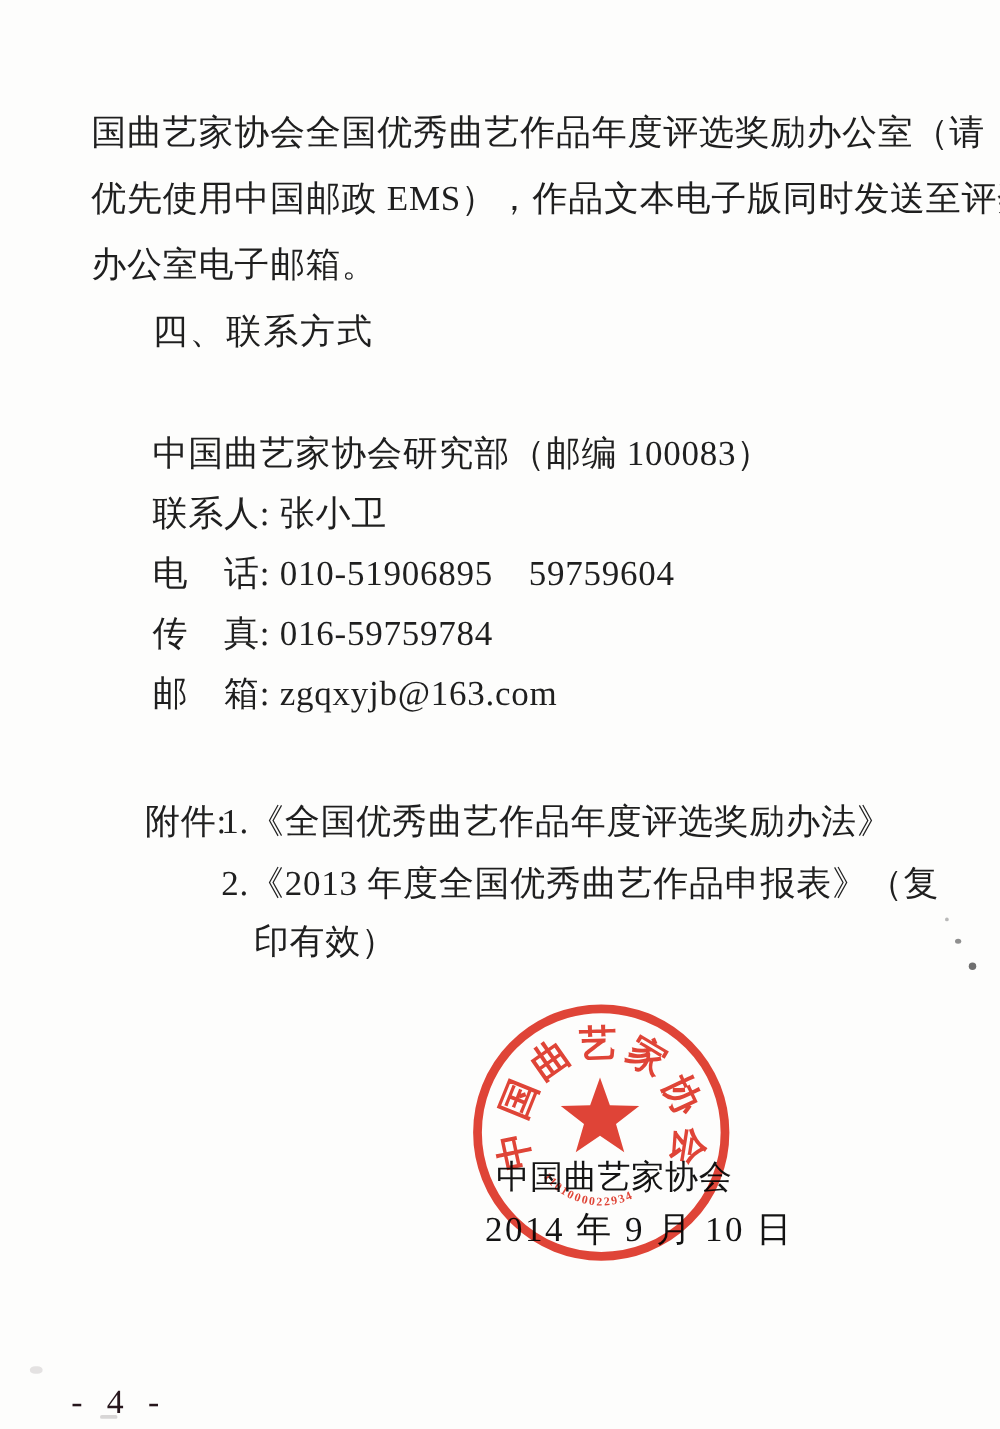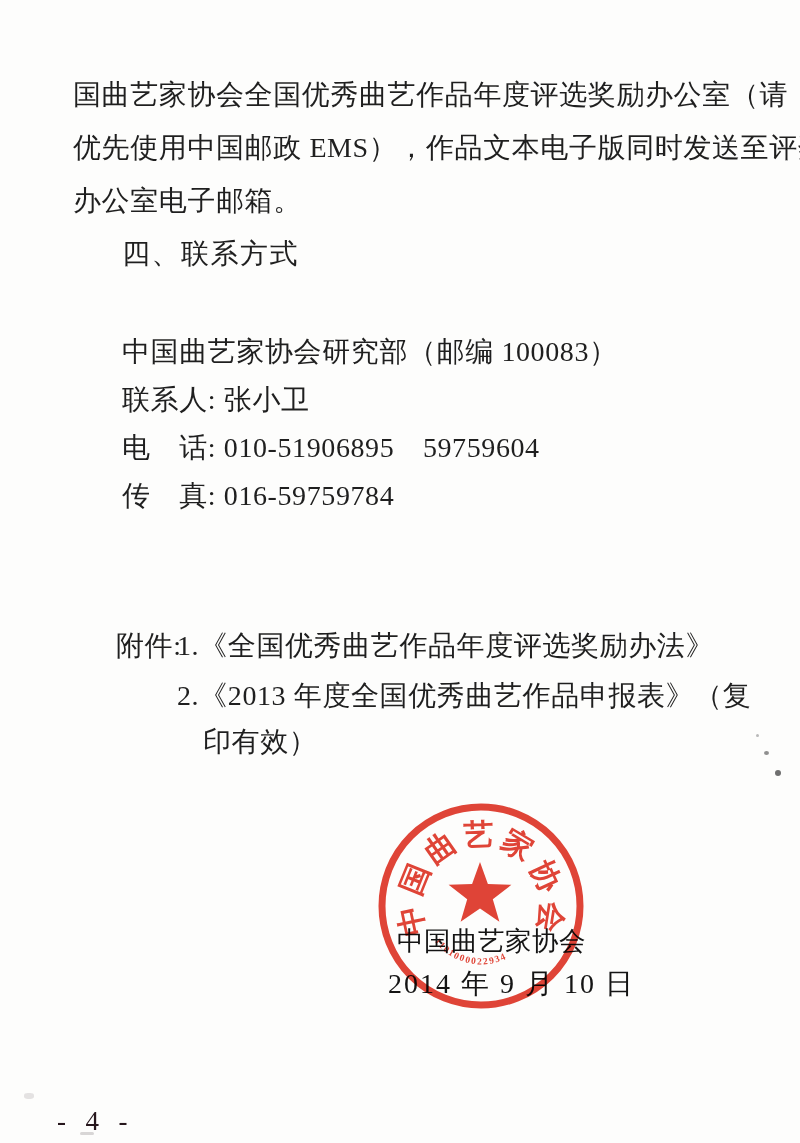--- a/index.html
+++ b/index.html
@@ -9,20 +9,21 @@
     font-family:"Liberation Serif","DejaVu Serif",serif;
     color:#1e1e1e;
   }
   .page{position:absolute;inset:0;}
   .line{
     position:absolute;
     font-size:28px;
     letter-spacing:0.6px;
     white-space:pre;
     color:#1f1f1f;
+    margin-top:11px;
   }
   .heading{font-weight:normal;letter-spacing:1.5px;}
   .sig{position:absolute;white-space:pre;color:#141414;}
   .sig-org{font-size:26.5px;letter-spacing:0.5px;}
   .sig-date{font-size:28px;letter-spacing:2px;}
   .pagenum{
     position:absolute;left:57px;top:1106px;
     font-size:27px;letter-spacing:2px;color:#26161c;white-space:pre;
   }
   .seal{
@@ -48,20 +49,21 @@
   <div class="line" style="left:73px;top:76px">国曲艺家协会全国优秀曲艺作品年度评选奖励办公室（请</div>
   <div class="line" style="left:73px;top:129px">优先使用中国邮政 EMS），作品文本电子版同时发送至评奖</div>
   <div class="line" style="left:73px;top:182px">办公室电子邮箱。</div>
 
   <div class="line heading" style="left:122px;top:235px">四、联系方式</div>
 
   <div class="line" style="left:122px;top:333px">中国曲艺家协会研究部（邮编 100083）</div>
   <div class="line" style="left:122px;top:381px">联系人: 张小卫</div>
   <div class="line" style="left:122px;top:429px">电　话: 010-51906895　59759604</div>
   <div class="line" style="left:122px;top:477px">传　真: 016-59759784</div>
+  <div class="line" style="left:122px;top:525px">邮　箱: zgqxyjb@163.com</div>
 
   <div class="line" style="left:116px;top:627px">附件:</div>
   <div class="line" style="left:177px;top:627px">1.《全国优秀曲艺作品年度评选奖励办法》</div>
   <div class="line" style="left:177px;top:677px">2.《2013 年度全国优秀曲艺作品申报表》（复</div>
   <div class="line" style="left:203px;top:723px">印有效）</div>
 
   <div class="sig sig-org" style="left:397px;top:923px">中国曲艺家协会</div>
   <div class="sig sig-date" style="left:388px;top:965px">2014 年 9 月 10 日</div>
 
   <svg class="seal" viewBox="0 0 214 214" aria-hidden="true">

